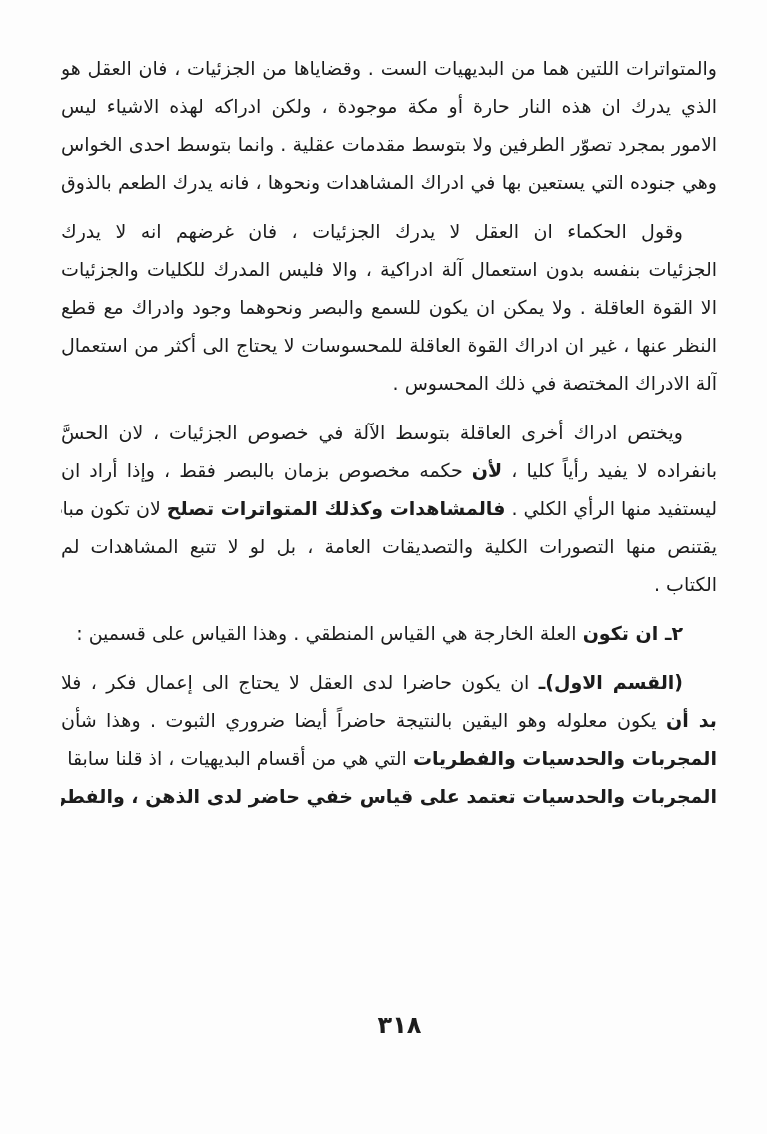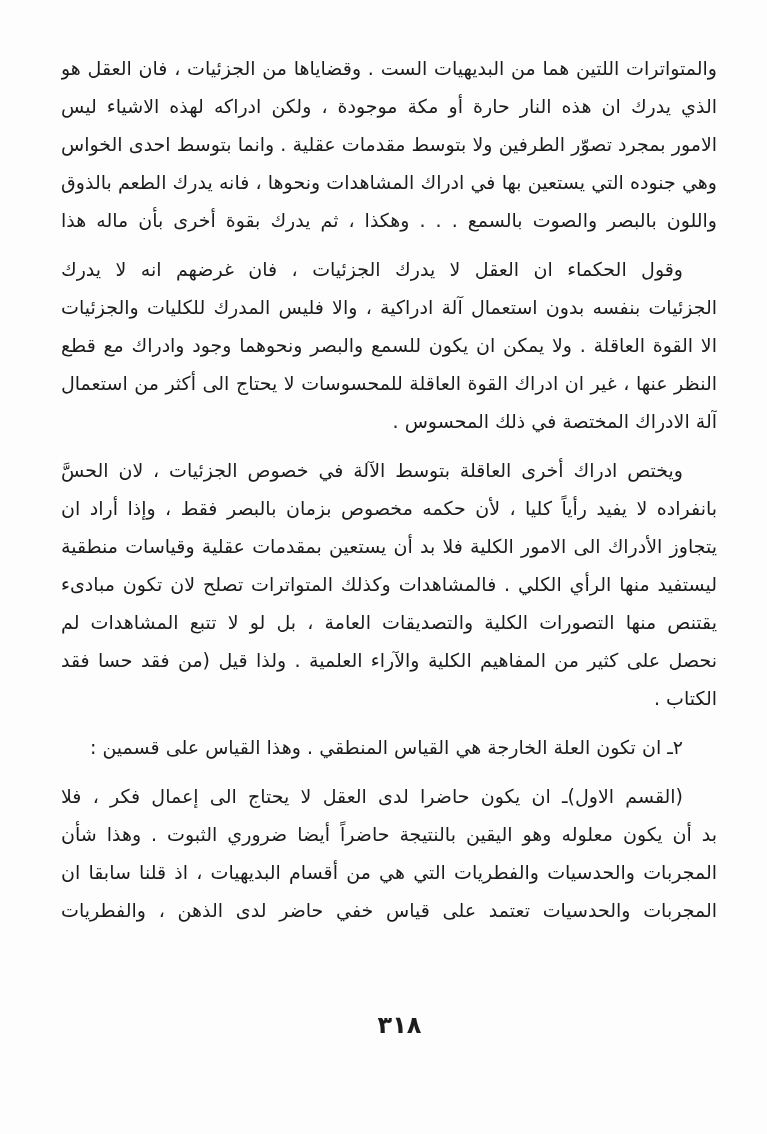--- a/index.html
+++ b/index.html
@@ -24,21 +24,21 @@
     height: 38px;
     line-height: 38px;
     font-size: 19px;
     white-space: nowrap;
     text-align: justify;
     text-align-last: justify;
     overflow: hidden;
   }
   .line.lastline { text-align-last: right; white-space: normal; }
   .line.indent { text-indent: 34px; }
-  .b { font-weight: 400; }
+  .b { font-weight: 700; }
   .page-number {
     position: absolute;
     top: 1008px;
     left: 0;
     width: 100%;
     text-align: center;
     direction: rtl;
     font-size: 24px;
     font-weight: 700;
     line-height: 34px;
@@ -49,36 +49,33 @@
 </head>
 <body>
 
 <div class="page">
   <div class="text-block">
       <div class="para">
         <div class="line"><span>والمتواترات اللتين هما من البديهيات الست . وقضاياها من الجزئيات ، فان العقل هو</span></div>
         <div class="line"><span>الذي يدرك ان هذه النار حارة أو مكة موجودة ، ولكن ادراكه لهذه الاشياء ليس</span></div>
         <div class="line"><span>الامور بمجرد تصوّر الطرفين ولا بتوسط مقدمات عقلية . وانما بتوسط احدى الخواس</span></div>
         <div class="line"><span>وهي جنوده التي يستعين بها في ادراك المشاهدات ونحوها ، فانه يدرك الطعم بالذوق</span></div>
-        <div class="line"><span>واللون بالبصر والصوت بالسمع . . . وهكذا ، ثم يدرك بقوة أخرى بأن ماله هذا</span></div>
       </div>
       <div class="para">
         <div class="line indent"><span>وقول الحكماء ان العقل لا يدرك الجزئيات ، فان غرضهم انه لا يدرك</span></div>
         <div class="line"><span>الجزئيات بنفسه بدون استعمال آلة ادراكية ، والا فليس المدرك للكليات والجزئيات</span></div>
         <div class="line"><span>الا القوة العاقلة . ولا يمكن ان يكون للسمع والبصر ونحوهما وجود وادراك مع قطع</span></div>
         <div class="line"><span>النظر عنها ، غير ان ادراك القوة العاقلة للمحسوسات لا يحتاج الى أكثر من استعمال</span></div>
         <div class="line lastline"><span>آلة الادراك المختصة في ذلك المحسوس .</span></div>
       </div>
       <div class="para">
         <div class="line indent"><span>ويختص ادراك أخرى العاقلة بتوسط الآلة في خصوص الجزئيات ، لان الحسَّ</span></div>
         <div class="line"><span>بانفراده لا يفيد رأياً كليا ، </span><span class="b">لأن</span><span> حكمه مخصوص بزمان بالبصر فقط ، وإذا أراد ان</span></div>
-        <div class="line"><span>يتجاوز الأدراك الى الامور الكلية فلا بد أن يستعين بمقدمات عقلية وقياسات منطقية</span></div>
         <div class="line"><span>ليستفيد منها الرأي الكلي . </span><span class="b">فالمشاهدات وكذلك المتواترات تصلح</span><span> لان تكون مبادىء</span></div>
         <div class="line"><span>يقتنص منها التصورات الكلية والتصديقات العامة ، بل لو لا تتبع المشاهدات لم</span></div>
-        <div class="line"><span class="b">نحصل</span><span> على كثير من المفاهيم الكلية والآراء العلمية . ولذا قيل </span><span class="b">(من فقد حسا فقد</span></div>
         <div class="line lastline"><span>الكتاب .</span></div>
       </div>
       <div class="para">
         <div class="line indent lastline"><span class="b">٢ـ ان تكون</span><span> العلة الخارجة هي القياس المنطقي . وهذا القياس على قسمين :</span></div>
       </div>
       <div class="para">
         <div class="line indent"><span class="b">(القسم الاول)ـ</span><span> ان يكون حاضرا لدى العقل لا يحتاج الى إعمال فكر ، فلا</span></div>
         <div class="line"><span class="b">بد أن</span><span> يكون معلوله وهو اليقين بالنتيجة حاضراً أيضا ضروري الثبوت . وهذا شأن</span></div>
         <div class="line"><span class="b">المجربات والحدسيات والفطريات</span><span> التي هي من أقسام البديهيات ، اذ قلنا سابقا ان</span></div>
         <div class="line"><span class="b">المجربات والحدسيات تعتمد على قياس خفي حاضر لدى الذهن ، والفطريات</span></div>

